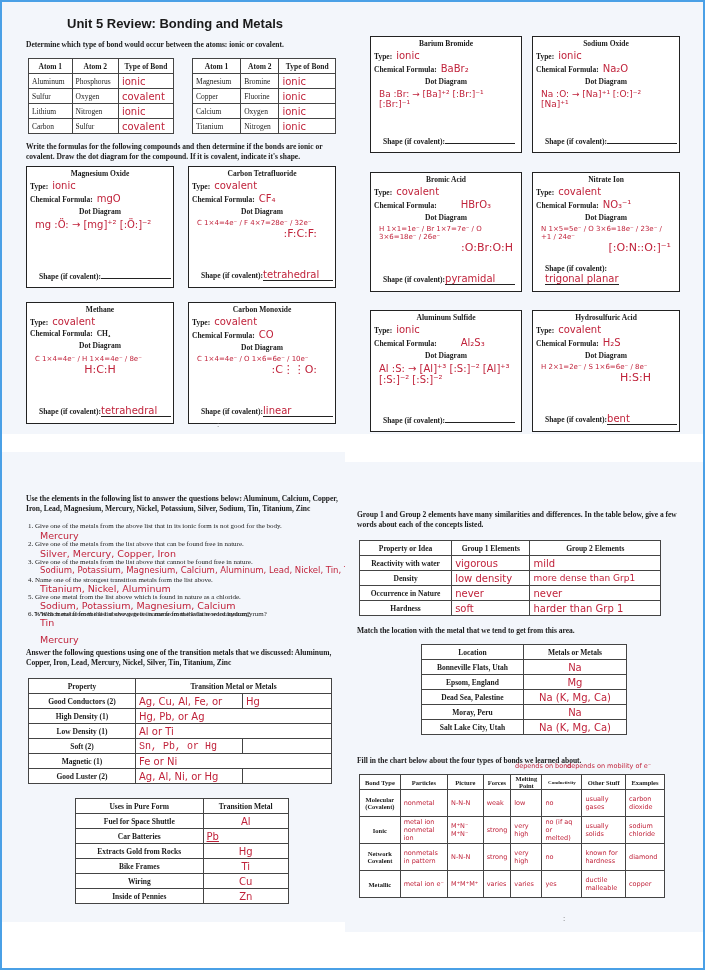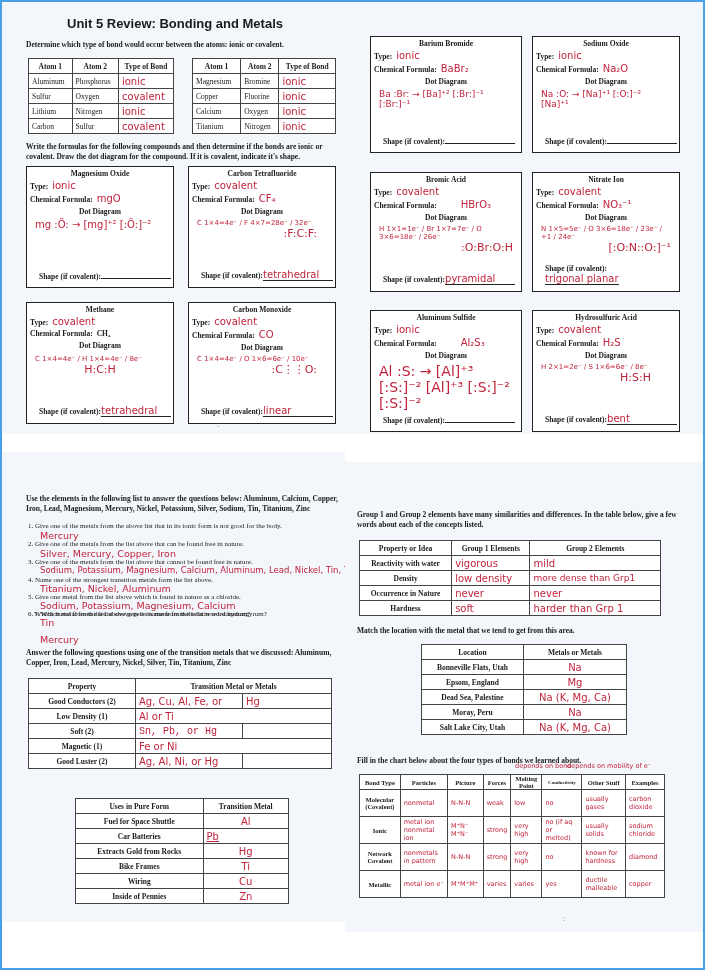--- a/index.html
+++ b/index.html
@@ -187,21 +187,21 @@
         <div style="text-align:right;font-size:11px;">[:O:N::O:]⁻¹</div>
       </div>
     <div class="shape"><span>Shape (if covalent):</span><span class="ans hw">trigonal planar</span></div>
   </div>
 
   <div class="box" style="left:22px;top:308px;width:150px;height:120px;">
     <div class="bt">Aluminum Sulfide</div>
     <div class="row"><span>Type:</span><span class="hw">ionic</span></div>
     <div class="row"><span>Chemical Formula:</span><span class="hw" style="margin-left:24px;">Al₂S₃</span></div>
     <div class="dd">Dot Diagram</div>
-    <div class="diag hw" style="font-size:14px;"><span>Al :S: → [Al]⁺³ [:S:]⁻² [Al]⁺³ [:S:]⁻² [:S:]⁻²</span></div>
+    <div class="diag hw" style="font-size:10px;"><span>Al :S: → [Al]⁺³ [:S:]⁻² [Al]⁺³ [:S:]⁻² [:S:]⁻²</span></div>
     <div class="shape"><span>Shape (if covalent):</span><span class="ans hw"></span></div>
   </div>
 
   <div class="box" style="left:184px;top:308px;width:146px;height:120px;">
     <div class="bt">Hydrosulfuric Acid</div>
     <div class="row"><span>Type:</span><span class="hw">covalent</span></div>
     <div class="row"><span>Chemical Formula:</span><span class="hw">H₂S</span></div>
     <div class="dd">Dot Diagram</div>
     <div class="diag hw" style="font-size:7px;">
         <div>H 2×1=2e⁻ / S 1×6=6e⁻ / 8e⁻</div>
@@ -232,20 +232,24 @@
   <table class="t" style="left:26px;top:226px;width:304px;">
     <tbody>
         <tr>
           <th style="width:100px;">Property</th>
           <th colspan="2">Transition Metal or Metals</th>
         </tr>
     <tr>
           <th>Good Conductors (2)</th>
           <td class="hw" style="font-size:10px;width:100px;">Ag, Cu, Al, Fe, or</td>
           <td class="hw" style="font-size:10px;">Hg</td>
+        </tr>
+    <tr>
+          <th>High Density (1)</th>
+          <td colspan="2" class="hw" style="font-size:10px;">Hg, Pb, or Ag</td>
         </tr>
     <tr>
           <th>Low Density (1)</th>
           <td colspan="2" class="hw" style="font-size:10px;">Al or Ti</td>
         </tr>
     <tr>
           <th>Soft (2)</th>
           <td class="hw" style="font-size:10px;font-family:Liberation Mono, monospace;">Sn, Pb, or Hg</td>
           <td></td>
         </tr>

